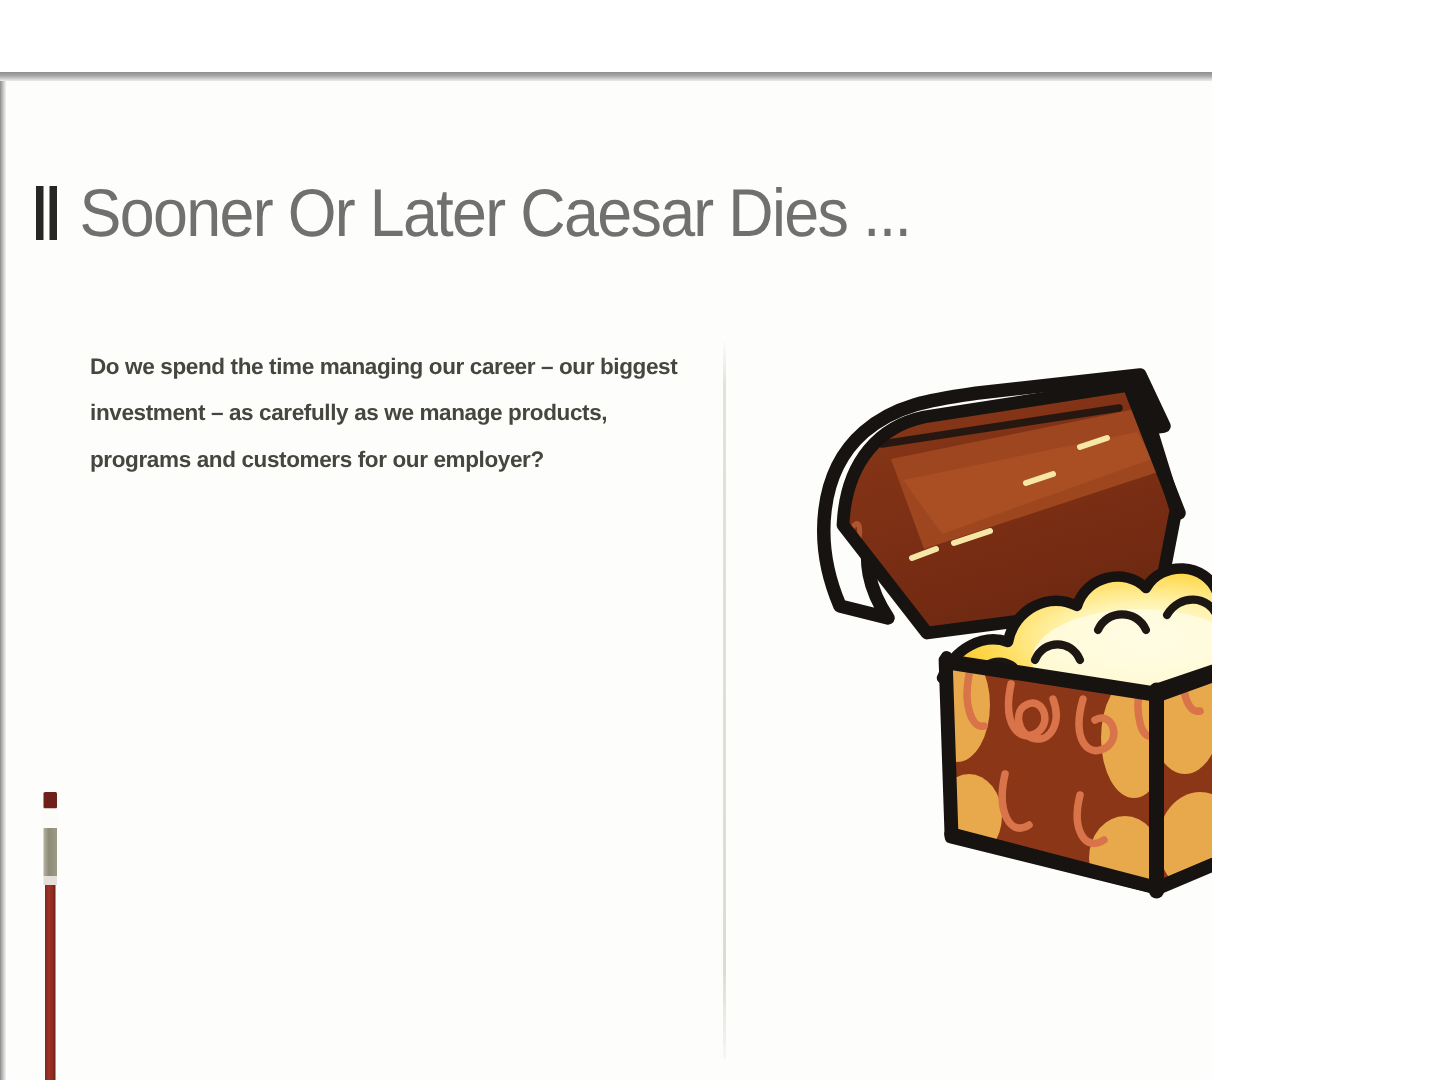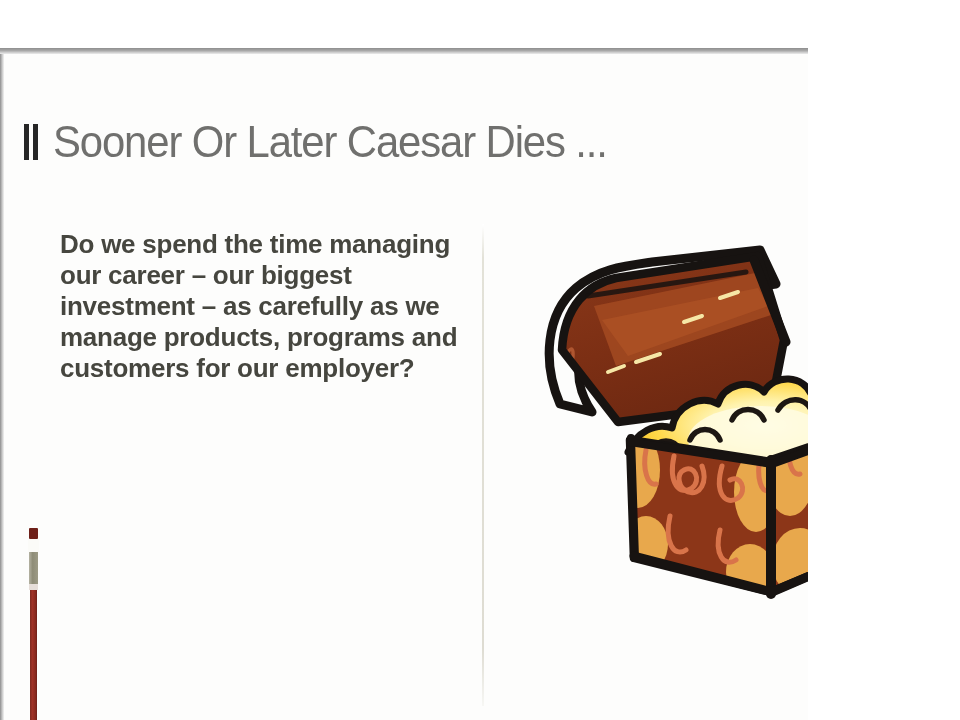--- a/index.html
+++ b/index.html
@@ -91,21 +91,21 @@
     transform-origin: left center;
   }
 
   
   #body-text {
     position: absolute;
     left: 56px;
     top: 175px;
     width: 410px;
     font-family: "Liberation Sans", sans-serif;
-    font-size: 26px;
+    font-size: 15px;
     line-height: 31px;
     font-weight: 600;
     color: #46463f;
     letter-spacing: -0.25px;
   }
 
   
   #divider {
     position: absolute;
     left: 478px;

